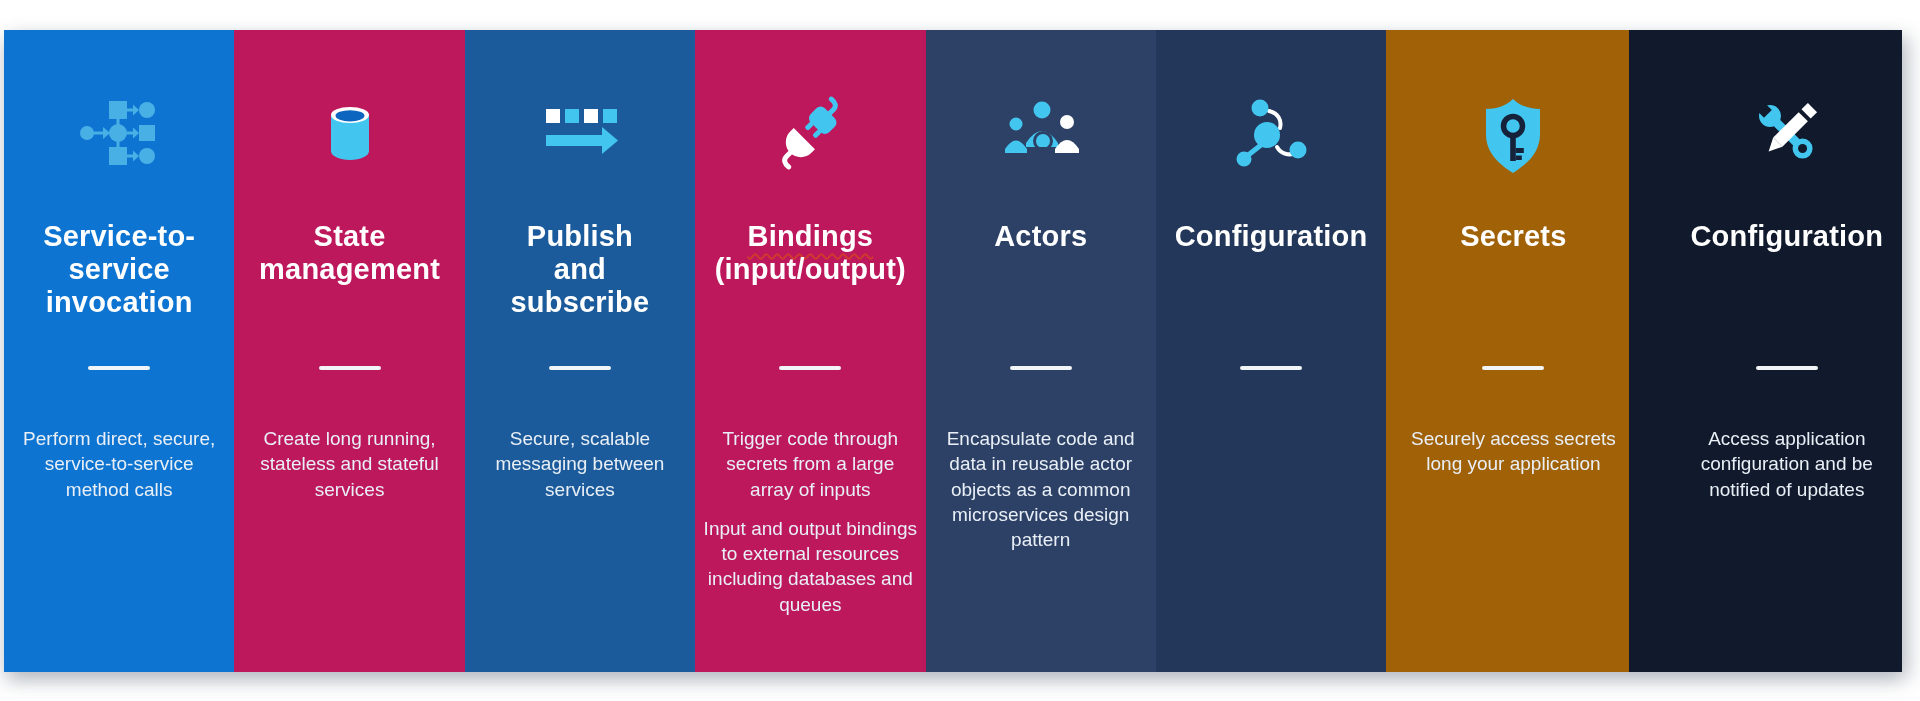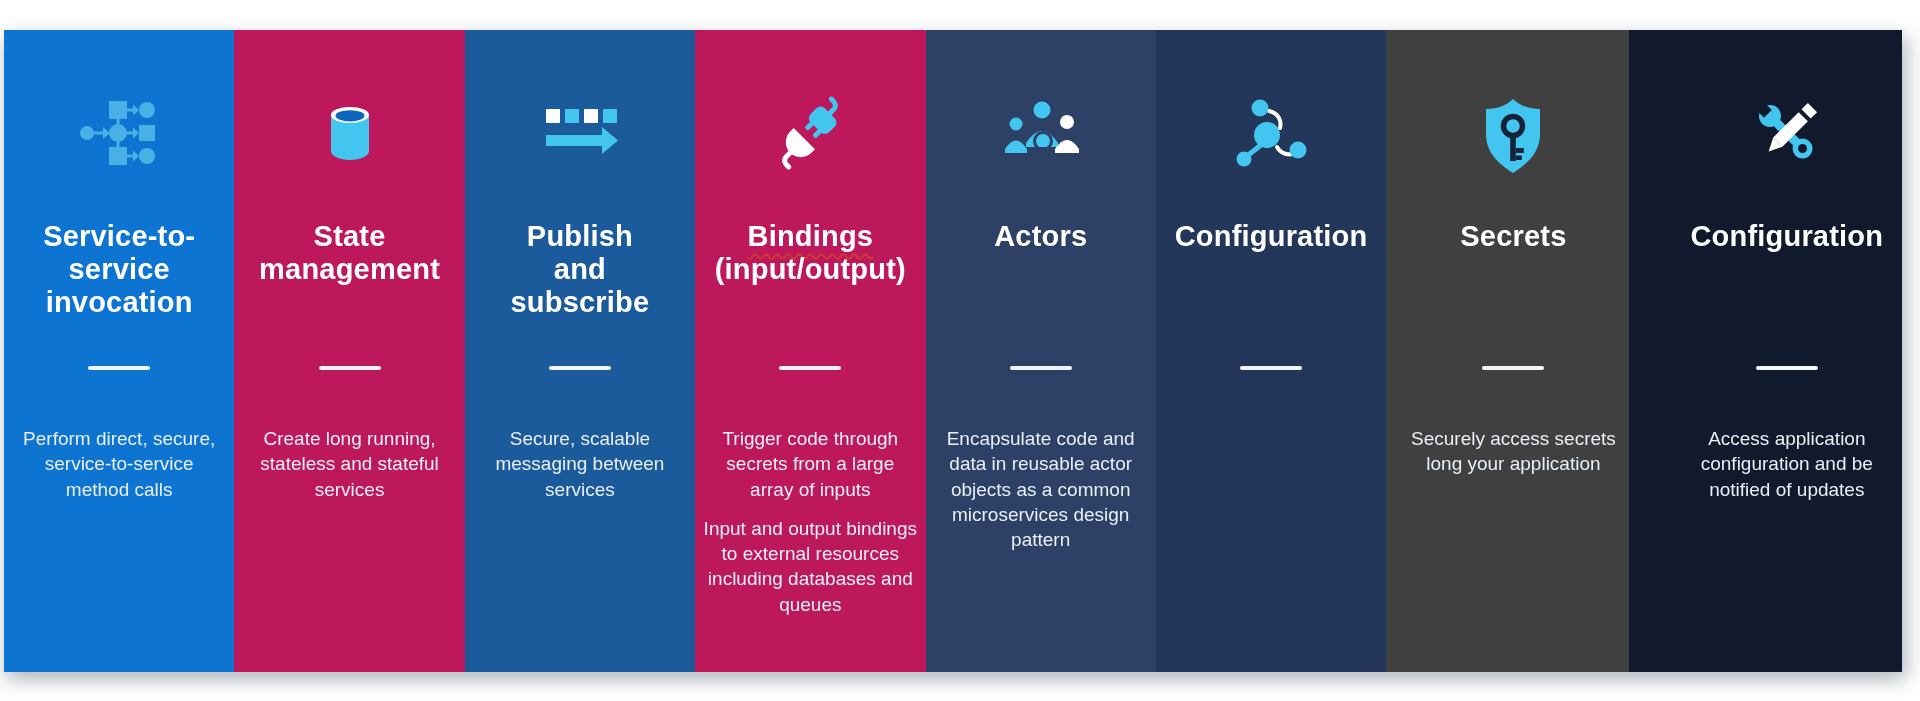--- a/index.html
+++ b/index.html
@@ -178,21 +178,21 @@
       <circle class="fc" cx="29" cy="15" r="8.5"></circle>
       <circle class="fc" cx="13" cy="66" r="7.5"></circle>
       <circle class="fc" cx="67" cy="57" r="8.5"></circle>
     </svg>
     <h2 class="title">
       <span class="tline">Configuration</span>
     </h2>
     <div class="divider"></div>
   </section>
 
-  <section class="col" style="background: #404040; padding-left: 12px; --col-bg: #16213a;">
+  <section class="col" style="background: #a16207; padding-left: 12px; --col-bg: #16213a;">
     <svg class="icon" viewBox="0 0 80 80">
       <path class="fc" d="M40,6 C33,13 23,16 13,16 v25 c0,19 13,30 27,39 14,-9 27,-20 27,-39 V16 C57,16 47,13 40,6 Z"></path>
       <circle class="bgs" stroke-width="5.5" cx="40" cy="33" r="9.5"></circle>
       <rect class="bgf" x="37.2" y="42" width="5.6" height="26"></rect>
       <rect class="bgf" x="42.8" y="55" width="8" height="5"></rect>
       <rect class="bgf" x="42.8" y="62.5" width="6" height="4.5"></rect>
     </svg>
     <h2 class="title">
       <span class="tline">Secrets</span>
     </h2>

